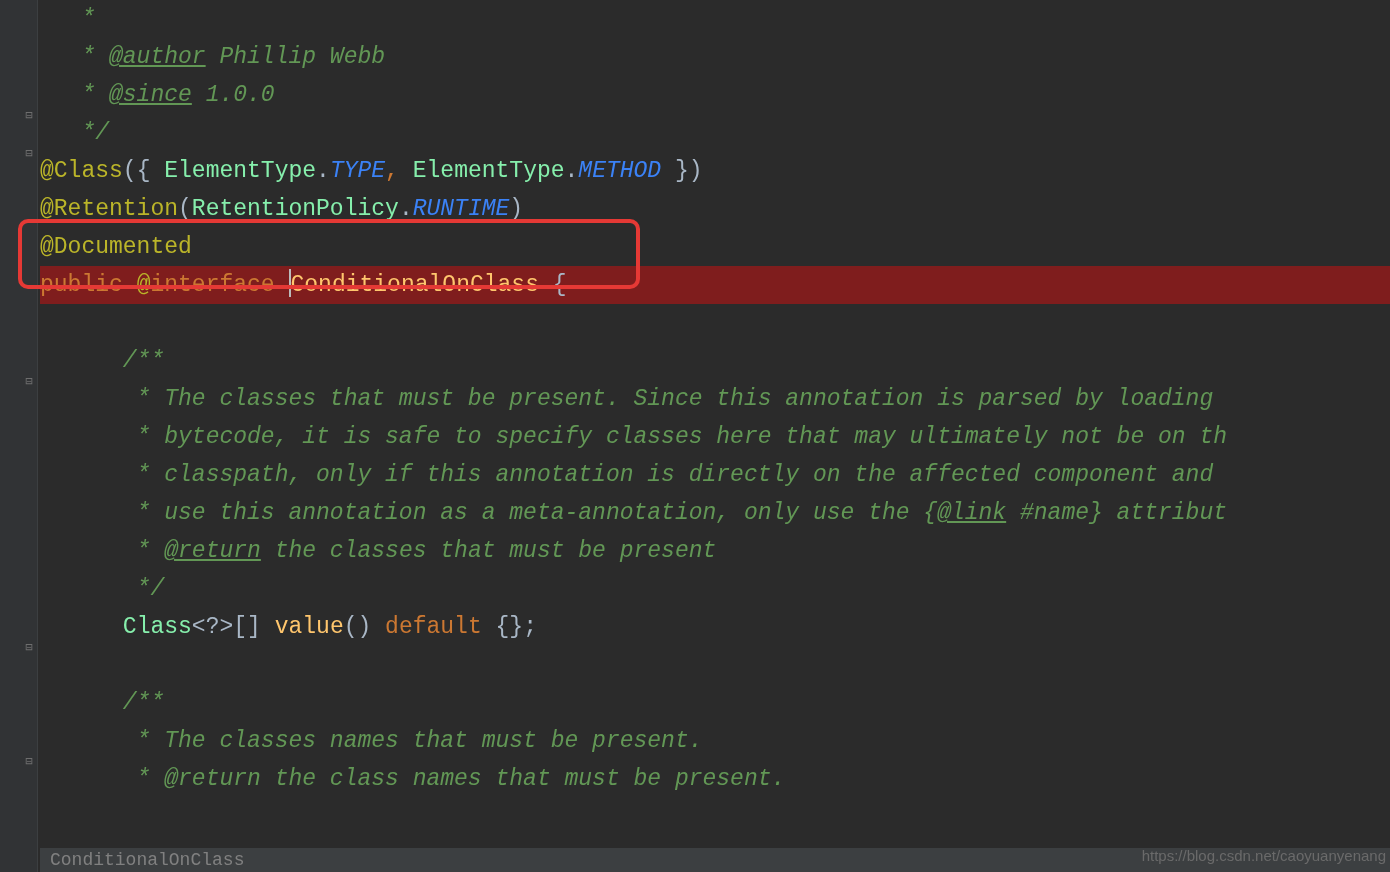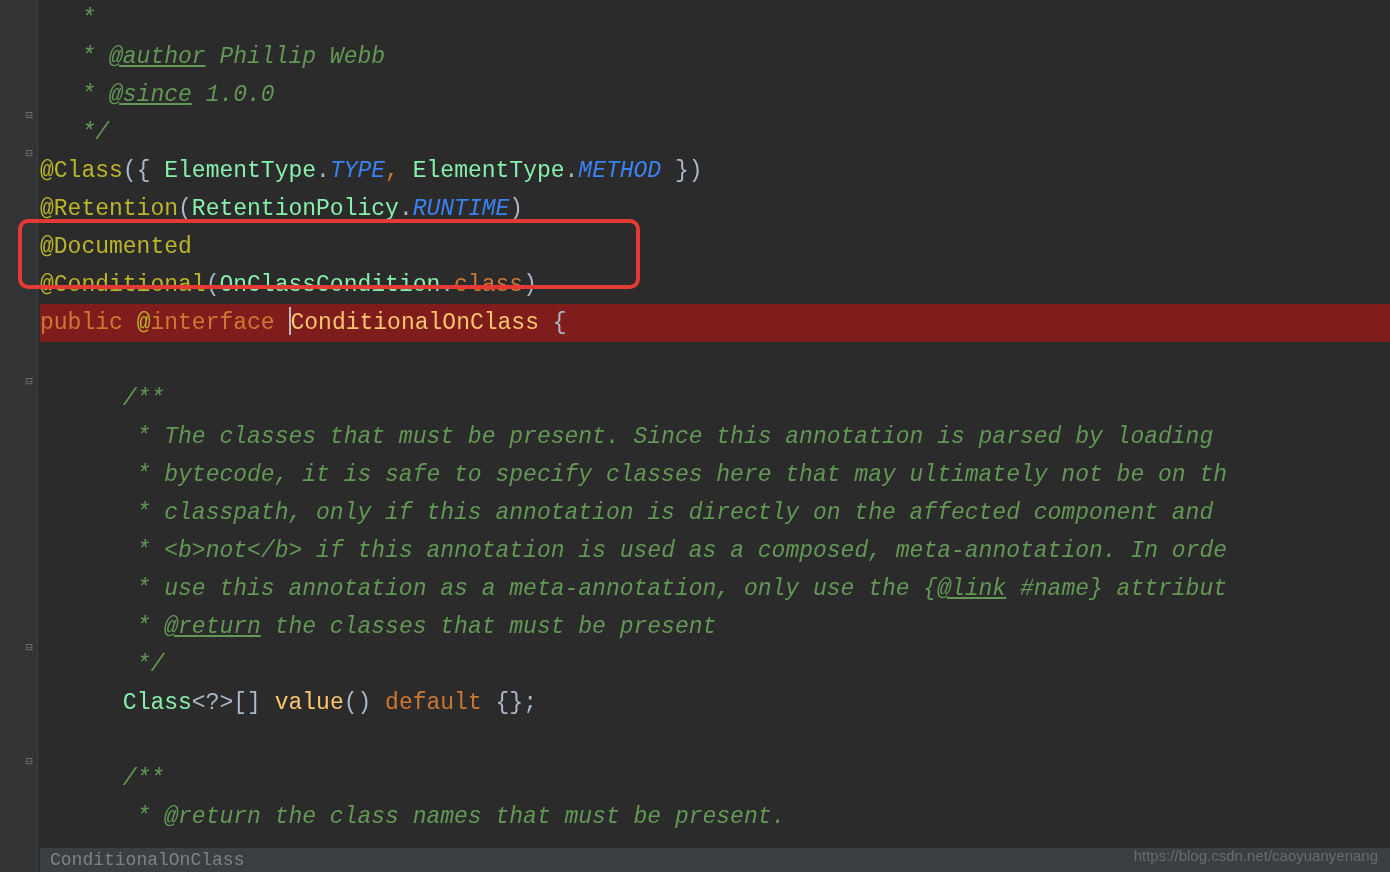--- a/index.html
+++ b/index.html
@@ -83,21 +83,21 @@
     color: #808080;
     font-size: 18px;
     background: #3c3f41;
     width: calc(100% - 40px);
     padding-left: 10px;
     font-style: normal;
   }
   .watermark {
     position: absolute;
     bottom: 8px;
-    right: 12px;
+    right: 4px;
     color: #6a6a6a;
     font-size: 15px;
     font-family: Arial, sans-serif;
     font-style: normal;
     z-index: 20;
   }
 </style>
 </head>
 <body>
 
@@ -112,34 +112,33 @@
 
   <div class="highlight-box" style="top:219px;left:18px;width:622px;height:70px"></div>
 
   <div class="code-line"><span class="comment-green">   *</span></div>
   <div class="code-line"><span class="comment-green">   * </span><span class="doc-tag">@author</span><span class="comment-green"> Phillip Webb</span></div>
   <div class="code-line"><span class="comment-green">   * </span><span class="doc-tag">@since</span><span class="comment-green"> 1.0.0</span></div>
   <div class="code-line"><span class="comment-green">   */</span></div>
   <div class="code-line"><span class="annotation">@Class</span><span class="paren">({ </span><span class="class-name">ElementType</span><span class="paren">.</span><span class="enum-const">TYPE</span><span class="keyword">, </span><span class="class-name">ElementType</span><span class="paren">.</span><span class="enum-const">METHOD</span><span class="paren"> })</span></div>
   <div class="code-line"><span class="annotation">@Retention</span><span class="paren">(</span><span class="class-name">RetentionPolicy</span><span class="paren">.</span><span class="enum-const">RUNTIME</span><span class="paren">)</span></div>
   <div class="code-line"><span class="annotation">@Documented</span></div>
-  <div class="code-line"><span class="annotation">@Conditional</span><span class="paren">(</span><span class="class-name">OnClassCondition</span><span class="paren">.</span><span class="keyword">class</span><span class="paren">)</span></div>
   <div class="code-line current-line"><span class="keyword">public</span><span> </span><span class="annotation">@</span><span class="keyword">interface</span><span> </span><span class="cursor-mark"></span><span class="interface-name">ConditionalOnClass</span><span class="paren"> {</span></div>
   <div class="code-line"></div>
   <div class="code-line"><span class="comment-green">      /**</span></div>
   <div class="code-line"><span class="comment-green">       * The classes that must be present. Since this annotation is parsed by loading </span></div>
   <div class="code-line"><span class="comment-green">       * bytecode, it is safe to specify classes here that may ultimately not be on th</span></div>
   <div class="code-line"><span class="comment-green">       * classpath, only if this annotation is directly on the affected component and</span></div>
-  <div class="code-line"><span class="comment-green">       * </span><span class="bold-tag">&lt;b&gt;</span><span class="comment-green">not</span><span class="bold-tag">&lt;/b&gt;</span><span class="comment-green"> if this annotation is used as a composed, meta-annotation. In orde</span></div>
   <div class="code-line"><span class="comment-green">       * use this annotation as a meta-annotation, only use the </span><span class="comment-green">{</span><span class="doc-link">@link</span><span class="comment-green"> #name} attribut</span></div>
   <div class="code-line"><span class="comment-green">       * </span><span class="doc-tag">@return</span><span class="comment-green"> the classes that must be present</span></div>
   <div class="code-line"><span class="comment-green">       */</span></div>
   <div class="code-line"><span>      </span><span class="class-name">Class</span><span class="paren">&lt;?&gt;[] </span><span class="method-name">value</span><span class="paren">() </span><span class="keyword">default</span><span class="paren"> {};</span></div>
   <div class="code-line"></div>
   <div class="code-line"><span class="comment-green">      /**</span></div>
+  <div class="code-line"><span class="comment-green">       * The classes names that must be present.</span></div>
   <div class="code-line"><span class="comment-green">       * @return the class names that must be present.</span></div>
 
   <div class="breadcrumb">
     <span>ConditionalOnClass</span>
   </div>
 </div>
 
 <div class="watermark">https://blog.csdn.net/caoyuanyenang</div>
 
 </body></html>

